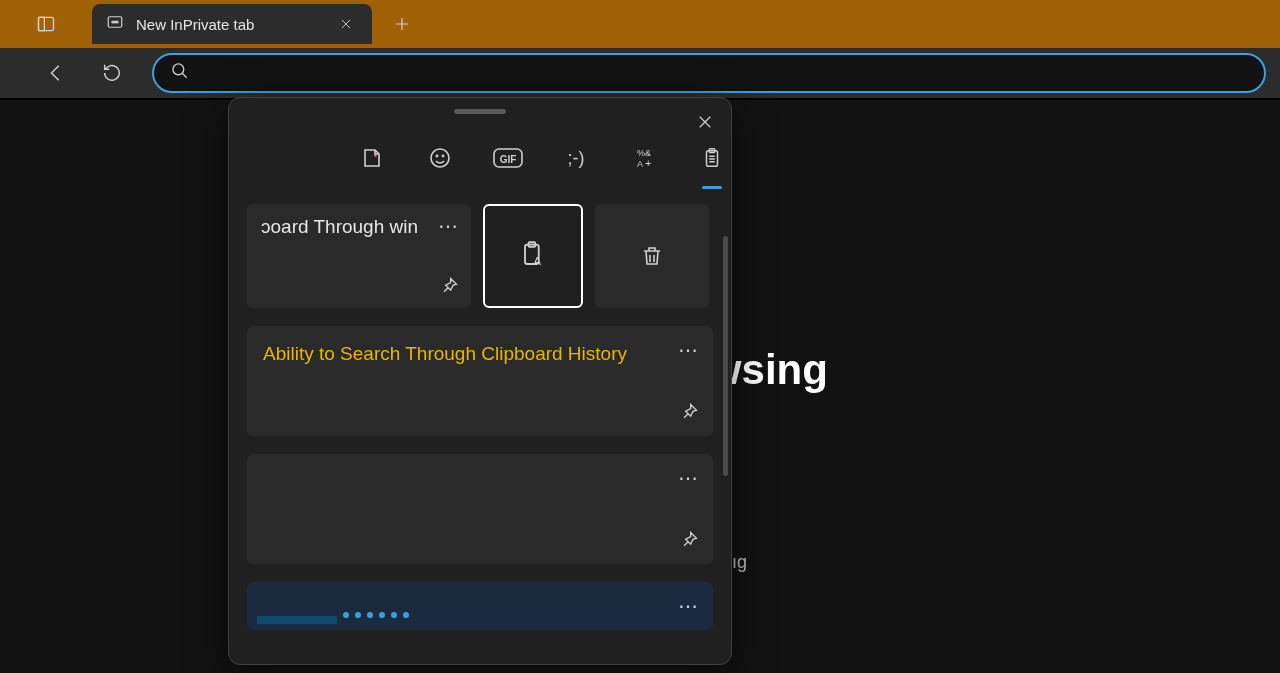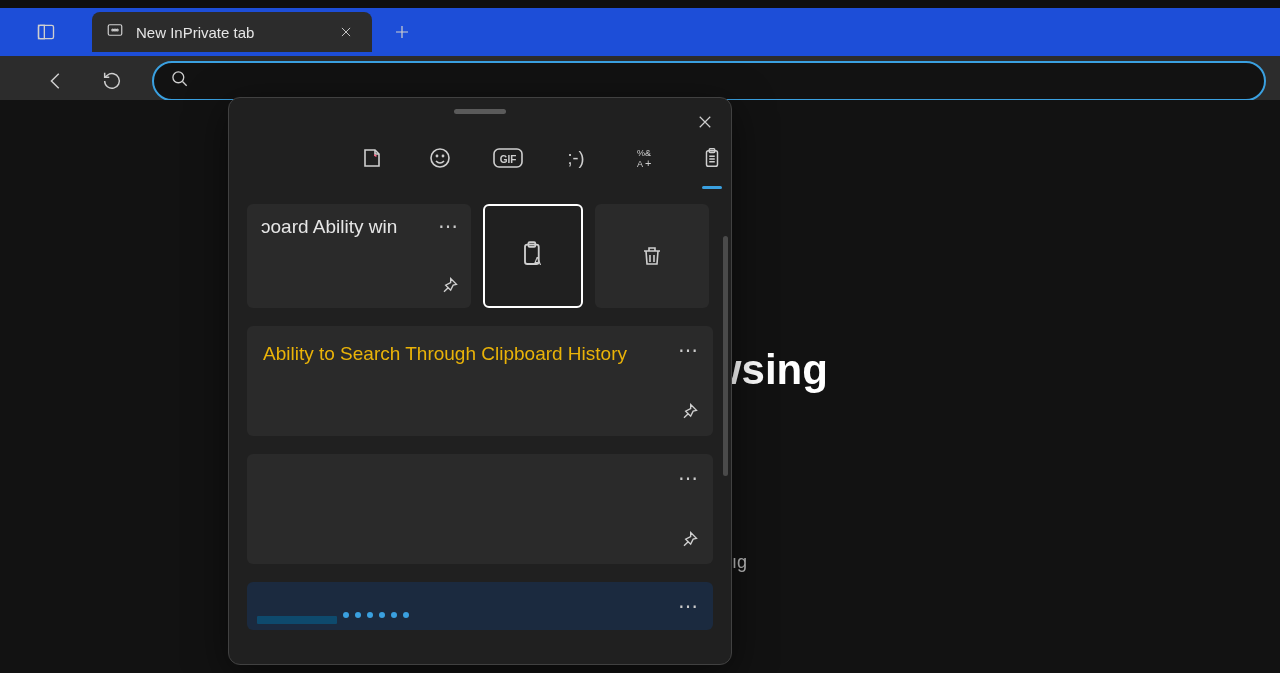--- a/index.html
+++ b/index.html
@@ -1,19 +1,19 @@
 <!DOCTYPE html>
 <html><head>
 <meta charset="utf-8">
 <style>
   * { margin:0; padding:0; box-sizing:border-box; font-family:"Segoe UI",Arial,sans-serif; }
   body { background:#0f0f0f; width:1280px; height:673px; overflow:hidden; color:#e0e0e0; position:relative; }
 
   
-  .titlebar { height:48px; background:#1d4ed8; display:flex; align-items:center; padding-left:28px;margin-top:8px; }
+  .titlebar { height:48px; background:#a16207; display:flex; align-items:center; padding-left:28px; }
   .tab-spaces { width:36px; height:36px; display:flex; align-items:center; justify-content:center; border-radius:6px; }
   .tab-spaces svg { width:20px; height:20px; }
   .tab { margin-left:28px; height:40px; min-width:280px; background:#2c2c2c; border-radius:8px 8px 0 0; display:flex; align-items:center; padding:0 14px; gap:12px; }
   .tab-title { font-size:15px; color:#e5e5e5; flex:1; }
   .tab-close { width:24px; height:24px; display:flex; align-items:center; justify-content:center; border-radius:4px; }
   .newtab-btn { width:40px; height:40px; display:flex; align-items:center; justify-content:center; margin-left:10px; }
 
   
   .toolbar { height:52px; background:#2c2c2c; display:flex; align-items:center; padding:0 14px 0 40px; gap:24px; border-bottom:2px solid #000; }
   .nav-btn { width:32px; height:32px; display:flex; align-items:center; justify-content:center; color:#888; }
@@ -174,21 +174,21 @@
           <rect x="9" y="2" width="6" height="4" rx="1"></rect>
           <path d="M9 10h6M9 13h6M9 16h6"></path>
         </svg>
     </div>
   </div>
 
   <div class="popup-body">
 
     <div class="clip-row1">
       <div class="clip-card sel">
-        <div class="clip-text">ɔoard Ability win</div>
+        <div class="clip-text">ɔoard Through win</div>
         <div class="clip-more">⋯</div>
         <div class="clip-pin">
           <svg width="20" height="20" viewBox="0 0 24 24">
               <path d="M14 3l7 7-4 1-3 6-3-3-5 5 5-5-3-3 6-3z"></path>
             </svg>
         </div>
       </div>
       <div class="paste-plain">
         <svg width="28" height="32" viewBox="0 0 24 28">
             <rect x="5" y="4" width="12" height="17" rx="2"></rect>

